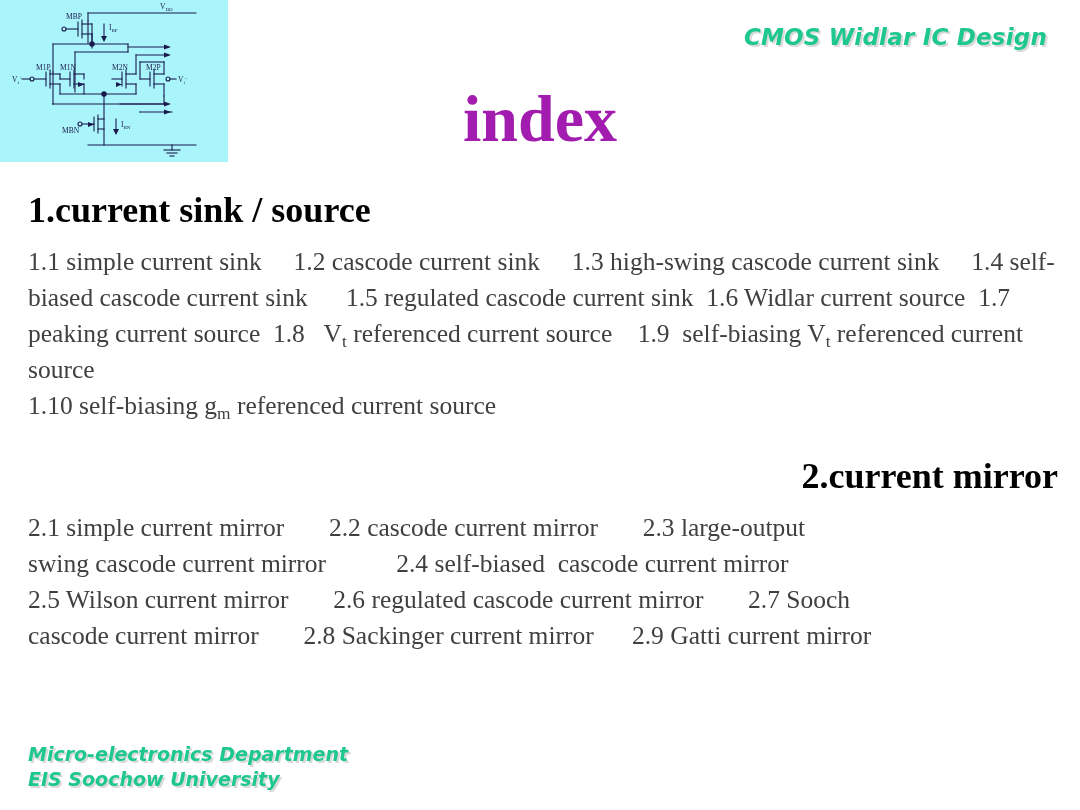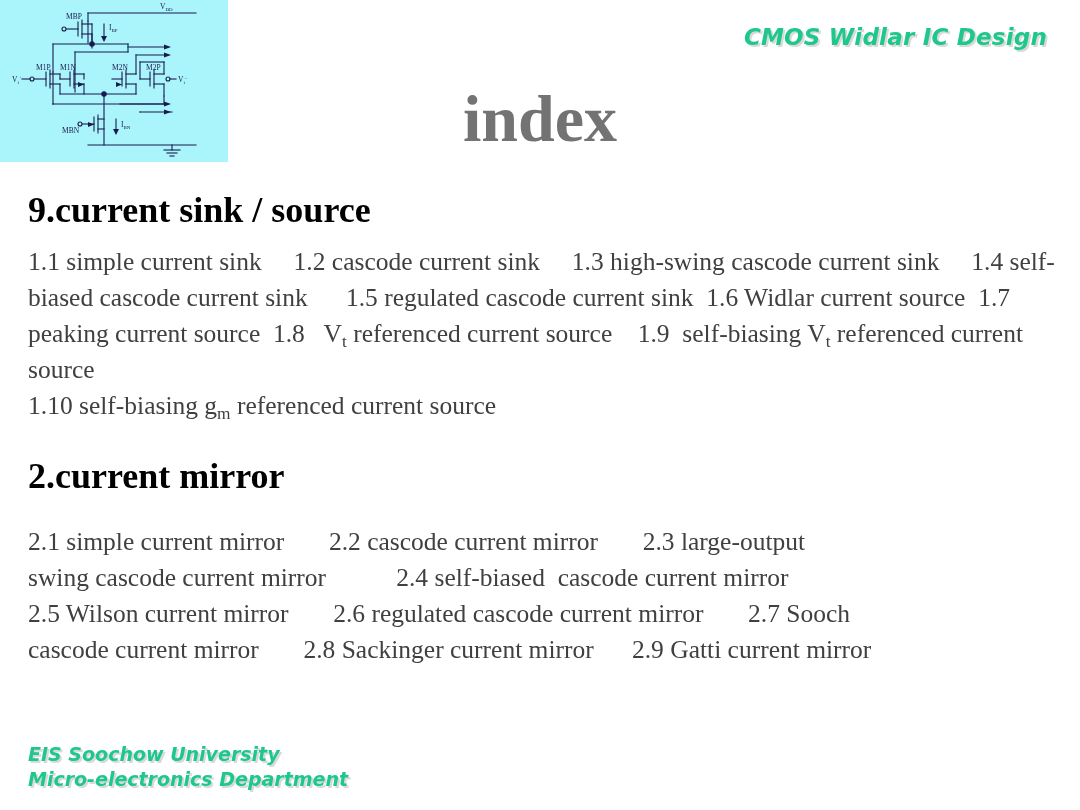--- a/index.html
+++ b/index.html
@@ -50,21 +50,21 @@
   #page-title {
     position: absolute;
     left: 0;
     top: 82px;
     width: 1080px;
     text-align: center;
     font-family: "Liberation Serif", serif;
     font-weight: bold;
     font-size: 66px;
     line-height: 74px;
-    color: #737373;
+    color: #a21caf;
   }
 
   
   .content {
     position: absolute;
     left: 28px;
     top: 188px;
     width: 1030px;
   }
   .section-heading {
@@ -78,21 +78,21 @@
   .section-body {
     font-family: "Liberation Serif", serif;
     font-size: 25.5px;
     line-height: 36px;
     color: #404040;
     margin: 0;
     white-space: pre-wrap;
   }
   #section-1-heading { margin-bottom: 12px; }
   #section-1-body    { margin-bottom: 30px; }
-  #section-2-heading { margin-bottom: 26px; }
+  #section-2-heading { margin-bottom: 12px; text-align: right; }
 
   sub {
     font-size: 0.68em;
     line-height: 0;
     vertical-align: baseline;
     position: relative;
     top: 0.28em;
   }
 
   
@@ -236,26 +236,26 @@
     </g>
   </svg>
 </div>
 
 <div id="course-banner">CMOS Widlar IC Design</div>
 
 <div id="page-title">index</div>
 
 <div class="content">
 
-  <h1 class="section-heading" id="section-1-heading">9.current sink / source</h1>
+  <h1 class="section-heading" id="section-1-heading">1.current sink / source</h1>
 
   <p class="section-body" id="section-1-body"><span>1.1 simple current sink     1.2 cascode current sink     1.3 high-swing cascode current sink     1.4 self-biased cascode current sink      1.5 regulated cascode current sink  1.6 Widlar current source  1.7 peaking current source  1.8   V</span><sub>t</sub><span> referenced current source    1.9  self-biasing V</span><sub>t</sub><span> referenced current source</span><br><span>1.10 self-biasing g</span><sub>m</sub><span> referenced current source</span></p>
 
   <h1 class="section-heading" id="section-2-heading">2.current mirror</h1>
 
   <p class="section-body" id="section-2-body"><span>2.1 simple current mirror       2.2 cascode current mirror       2.3 large-output</span><br><span>swing cascode current mirror           2.4 self-biased  cascode current mirror</span><br><span>2.5 Wilson current mirror       2.6 regulated cascode current mirror       2.7 Sooch</span><br><span>cascode current mirror       2.8 Sackinger current mirror      2.9 Gatti current mirror</span></p>
 
 </div>
 
 <div id="footer">
+  <div>Micro-electronics Department</div>
   <div>EIS Soochow University</div>
-  <div>Micro-electronics Department</div>
 </div>
 
 </body></html>

